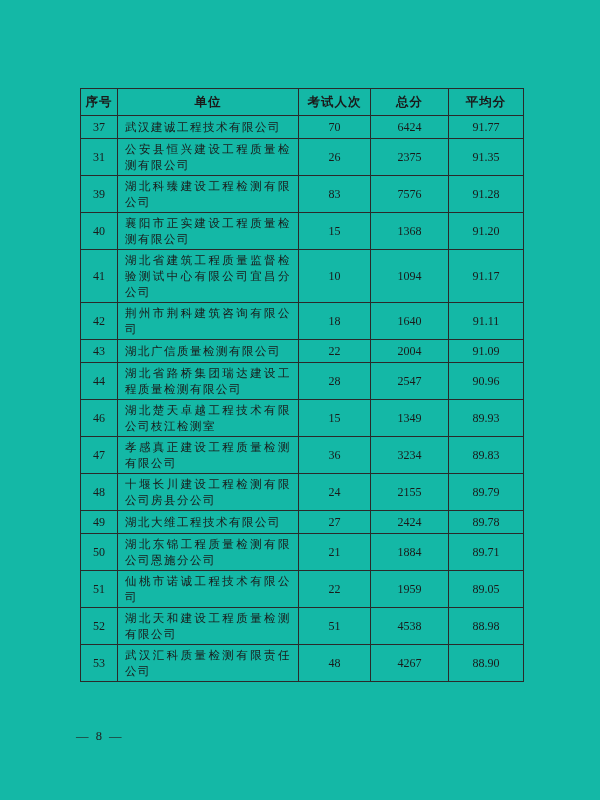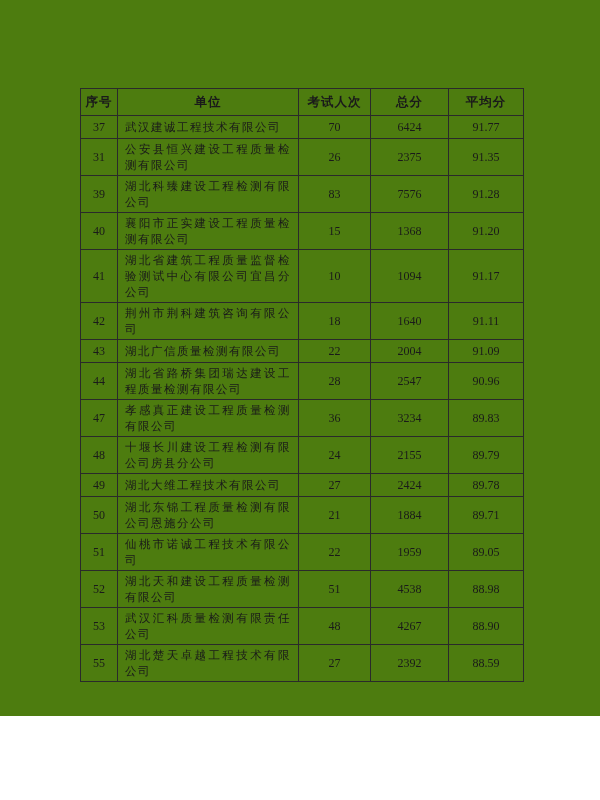--- a/index.html
+++ b/index.html
@@ -3,22 +3,22 @@
 <meta charset="utf-8">
 <style>
   html, body {
     margin: 0;
     padding: 0;
     background: #ffffff;
   }
   .page {
     position: relative;
     width: 600px;
-    height: 716px;
-    background: #4d7c0f;
+    height: 800px;
+    background: #14b8a6;
     font-family: "Liberation Serif", "DejaVu Serif", serif;
     color: #1a1a1a;
     overflow: hidden;
   }
   table.score-table {
     position: absolute;
     left: 80px;
     top: 88px;
     width: 443px;
     border-collapse: collapse;
@@ -141,20 +141,27 @@
           <td class="cell-avg">91.09</td>
         </tr>
         <tr class="row-double">
           <td class="cell-no">44</td>
           <td class="cell-unit">湖北省路桥集团瑞达建设工程质量检测有限公司</td>
           <td class="cell-count">28</td>
           <td class="cell-total">2547</td>
           <td class="cell-avg">90.96</td>
         </tr>
         <tr class="row-double">
+          <td class="cell-no">46</td>
+          <td class="cell-unit">湖北楚天卓越工程技术有限公司枝江检测室</td>
+          <td class="cell-count">15</td>
+          <td class="cell-total">1349</td>
+          <td class="cell-avg">89.93</td>
+        </tr>
+        <tr class="row-double">
           <td class="cell-no">47</td>
           <td class="cell-unit">孝感真正建设工程质量检测有限公司</td>
           <td class="cell-count">36</td>
           <td class="cell-total">3234</td>
           <td class="cell-avg">89.83</td>
         </tr>
         <tr class="row-double">
           <td class="cell-no">48</td>
           <td class="cell-unit">十堰长川建设工程检测有限公司房县分公司</td>
           <td class="cell-count">24</td>
@@ -189,25 +196,18 @@
           <td class="cell-total">4538</td>
           <td class="cell-avg">88.98</td>
         </tr>
         <tr class="row-single">
           <td class="cell-no">53</td>
           <td class="cell-unit">武汉汇科质量检测有限责任公司</td>
           <td class="cell-count">48</td>
           <td class="cell-total">4267</td>
           <td class="cell-avg">88.90</td>
         </tr>
-        <tr class="row-single">
-          <td class="cell-no">55</td>
-          <td class="cell-unit">湖北楚天卓越工程技术有限公司</td>
-          <td class="cell-count">27</td>
-          <td class="cell-total">2392</td>
-          <td class="cell-avg">88.59</td>
-        </tr>
       </tbody>
   </table>
 
   <div class="footer-page-number">— 8 —</div>
 
 </div>
 
 </body></html>

